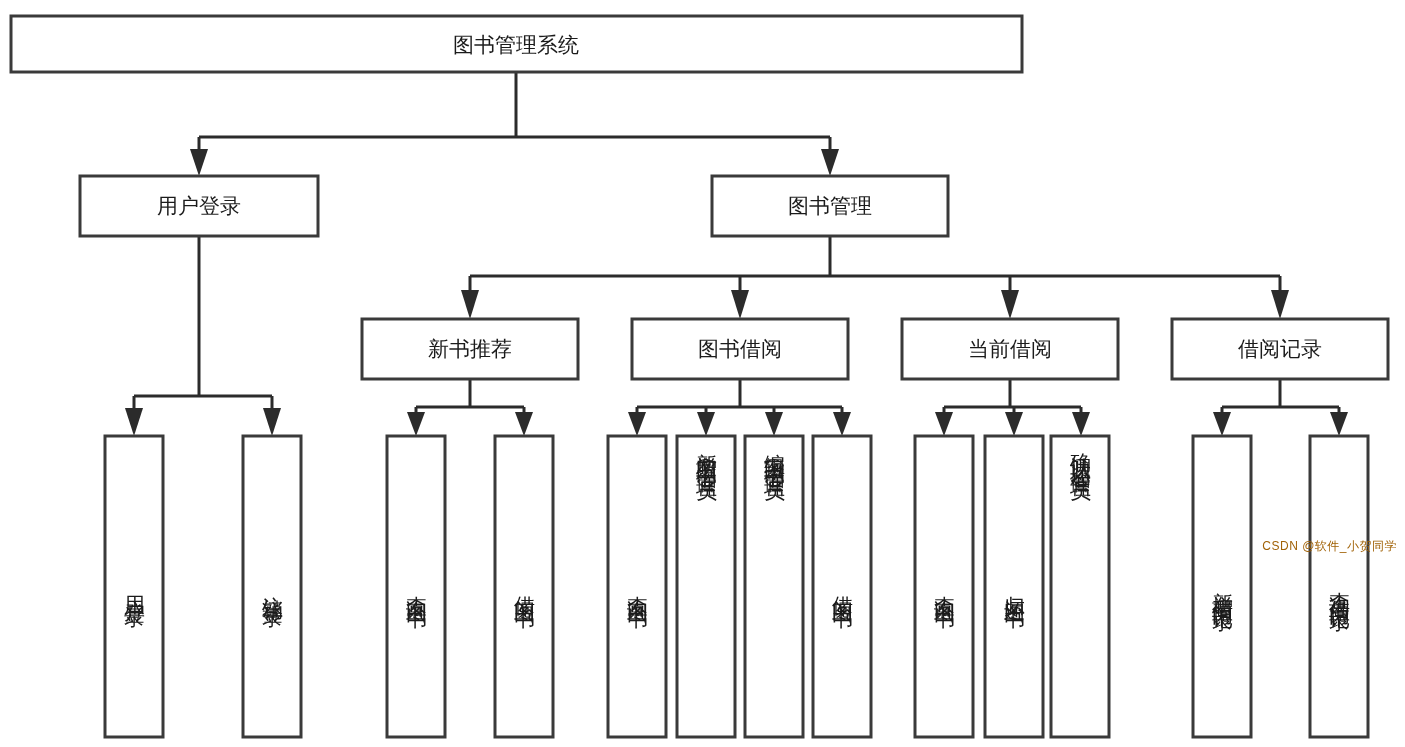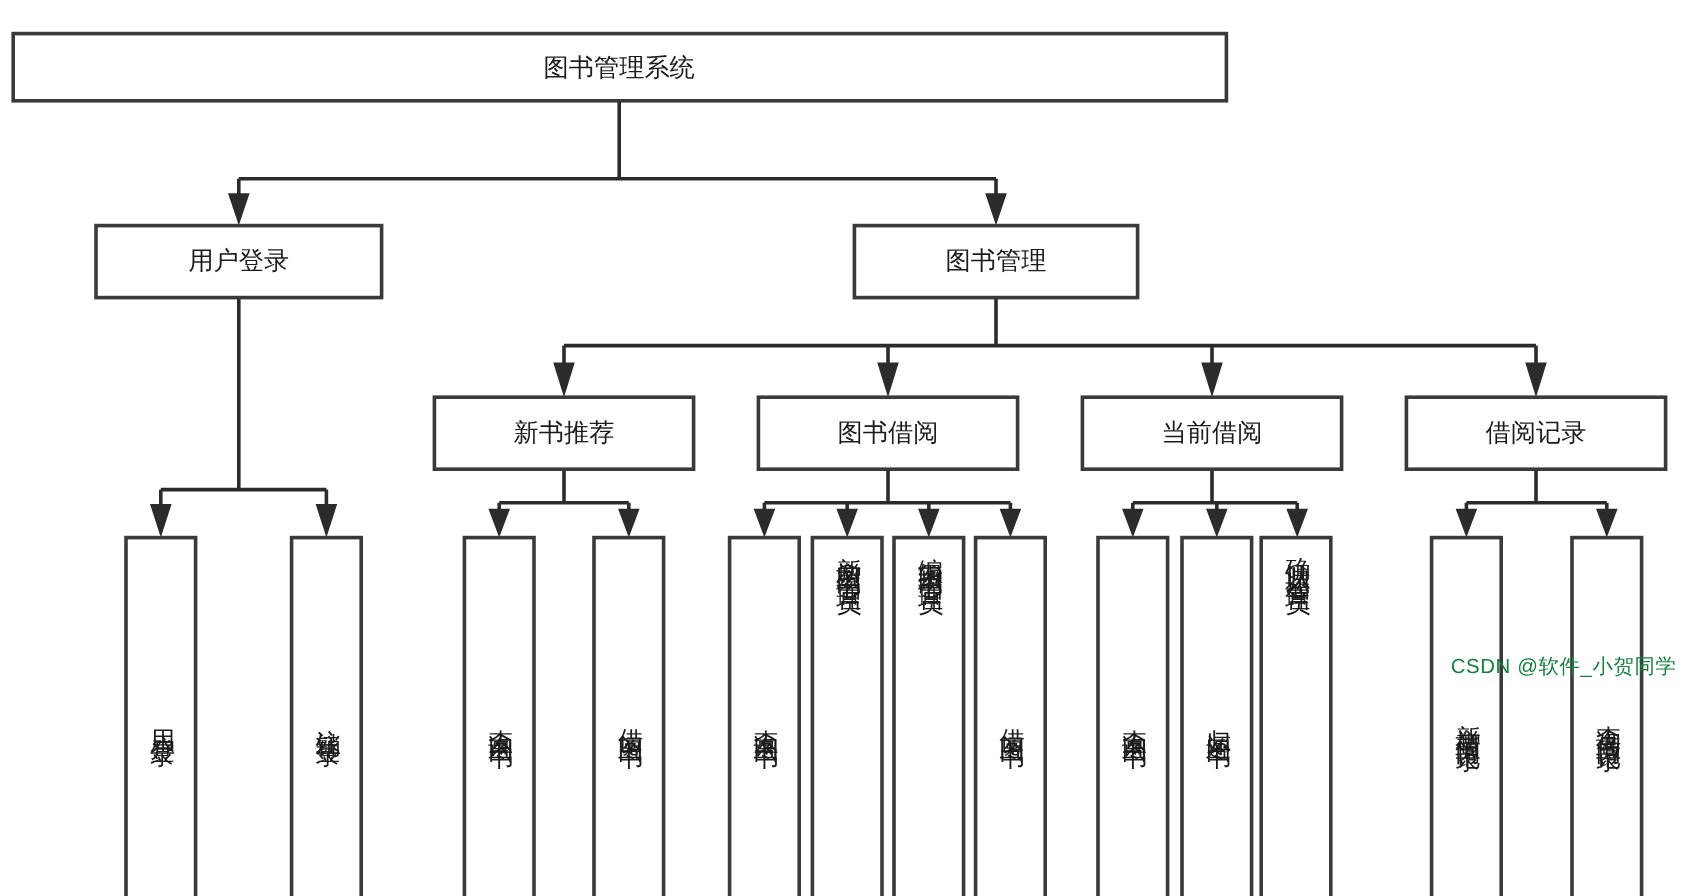--- a/index.html
+++ b/index.html
@@ -10,21 +10,21 @@
   body {
     width: 1405px;
     height: 747px;
     font-family: "Liberation Sans", "DejaVu Sans", sans-serif;
     overflow: hidden;
     position: relative;
   }
   #diagram-root {
     position: absolute;
     left: 0;
-    top: 16px;
+    top: 4px;
     width: 1405px;
     height: 555px;
   }
   svg.diagram {
     display: block;
     width: 1405px;
     height: 747px;
   }
   .node-box {
     fill: #ffffff;
@@ -63,22 +63,22 @@
     line-height: 1.28;
     letter-spacing: 4px;
     color: #1b1b1b;
     white-space: nowrap;
   }
   .watermark {
     position: absolute;
     right: 8px;
     bottom: 4px;
     font-family: "Liberation Sans", "DejaVu Sans", sans-serif;
-    font-size: 17px;
-    color: #15803d;
+    font-size: 12px;
+    color: #a16207;
     letter-spacing: 0.5px;
     white-space: nowrap;
   }
 </style>
 </head>
 <body>
 
 <div id="diagram-root">
 
   <svg class="diagram" viewBox="0 0 1405 747" xmlns="http://www.w3.org/2000/svg">

